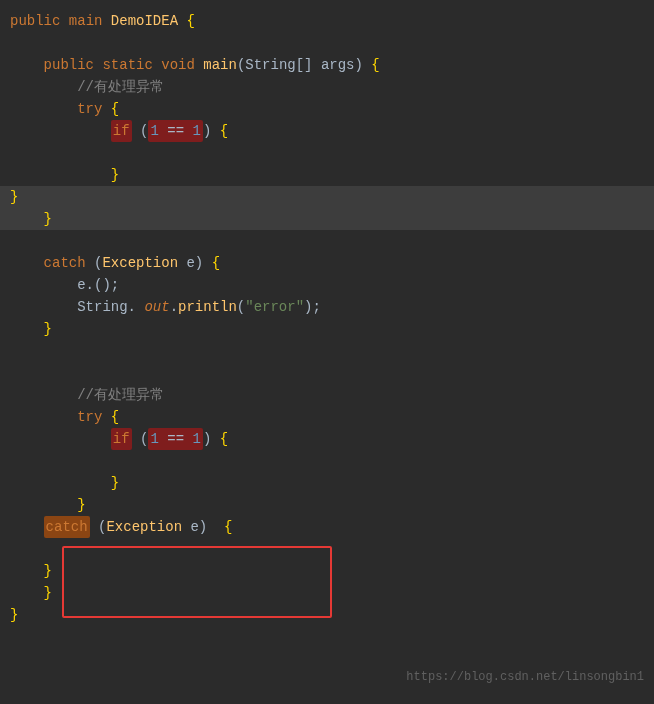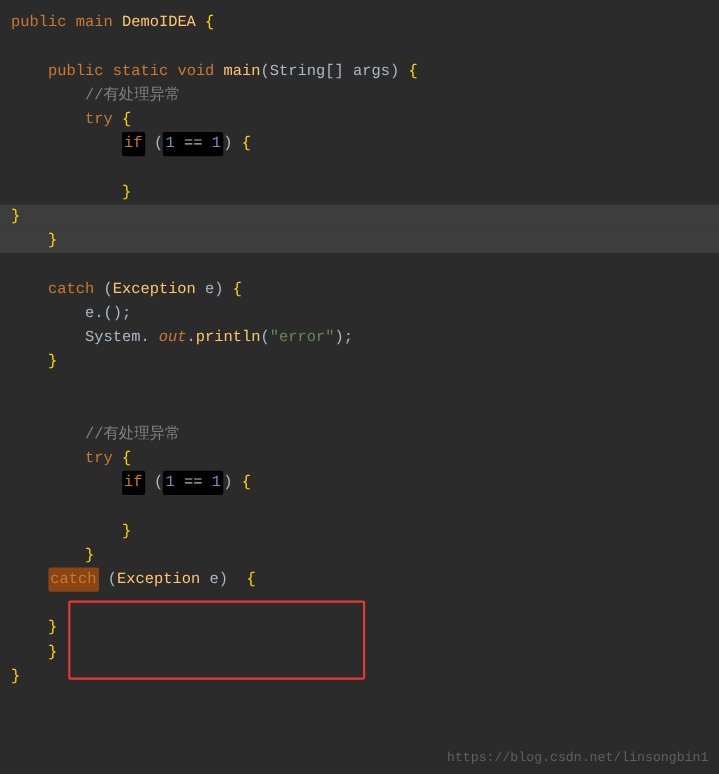--- a/index.html
+++ b/index.html
@@ -39,21 +39,21 @@
     .kw { color: #cc7832; } 
     .class-name { color: #ffc66d; text-align: right; }
     .method { color: #ffc66d; }
     .comment { color: #808080; }
     .string { color: #6a8759; }
     .plain { color: #a9b7c6; }
     .italic-out { color: #cc7832; font-style: italic; }
 
     
     .if-highlight {
-      background-color: #000000;
+      background-color: #7f1d1d;
       border-radius: 2px;
       padding: 0 2px;
     }
 
     
     .catch-box {
       position: absolute;
       border: 2px solid #e53935;
       border-radius: 2px;
       left: 62px;
@@ -65,21 +65,21 @@
 
     
     .catch-kw-highlight {
       background-color: #8b4513;
       border-radius: 2px;
       padding: 0 2px;
     }
 
     .url-text {
       position: absolute;
-      bottom: 8px;
+      bottom: 20px;
       right: 10px;
       color: #606060;
       font-size: 12px;
       font-family: 'Courier New', Courier, monospace;
     }
 
     .brace-highlight {
       color: #ffd700;
     }
 
@@ -164,21 +164,21 @@
     <span class="plain"> e) </span>
     <span class="brace-highlight">{</span>
   </div>
 
   <div class="code-line">
     <span class="plain">        e.</span>
     <span class="plain">();</span>
   </div>
 
   <div class="code-line">
-    <span class="plain">        System. </span>
+    <span class="plain">        String. </span>
     <span class="italic-out">out</span>
     <span class="plain">.</span>
     <span class="method">println</span>
     <span class="plain">(</span>
     <span class="string">"error"</span>
     <span class="plain">);</span>
   </div>
 
   <div class="code-line">
     <span class="plain">    </span>

